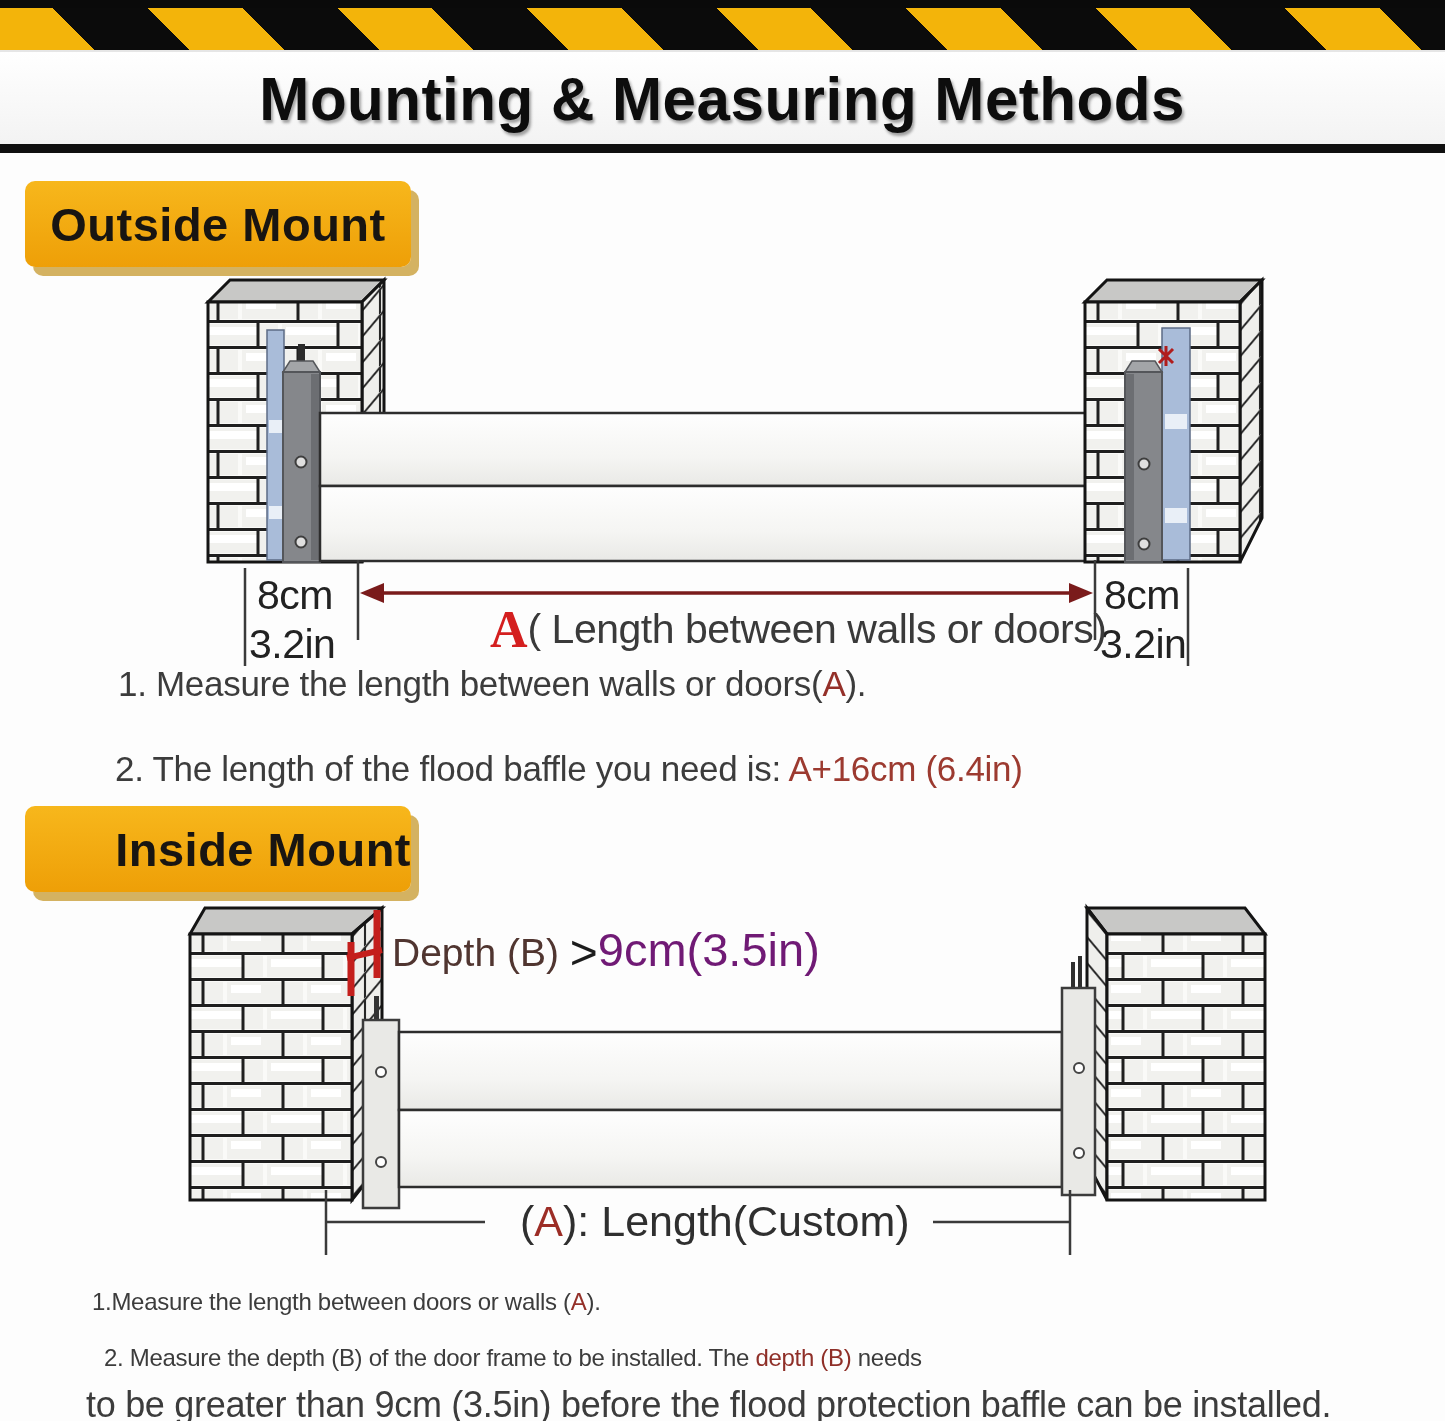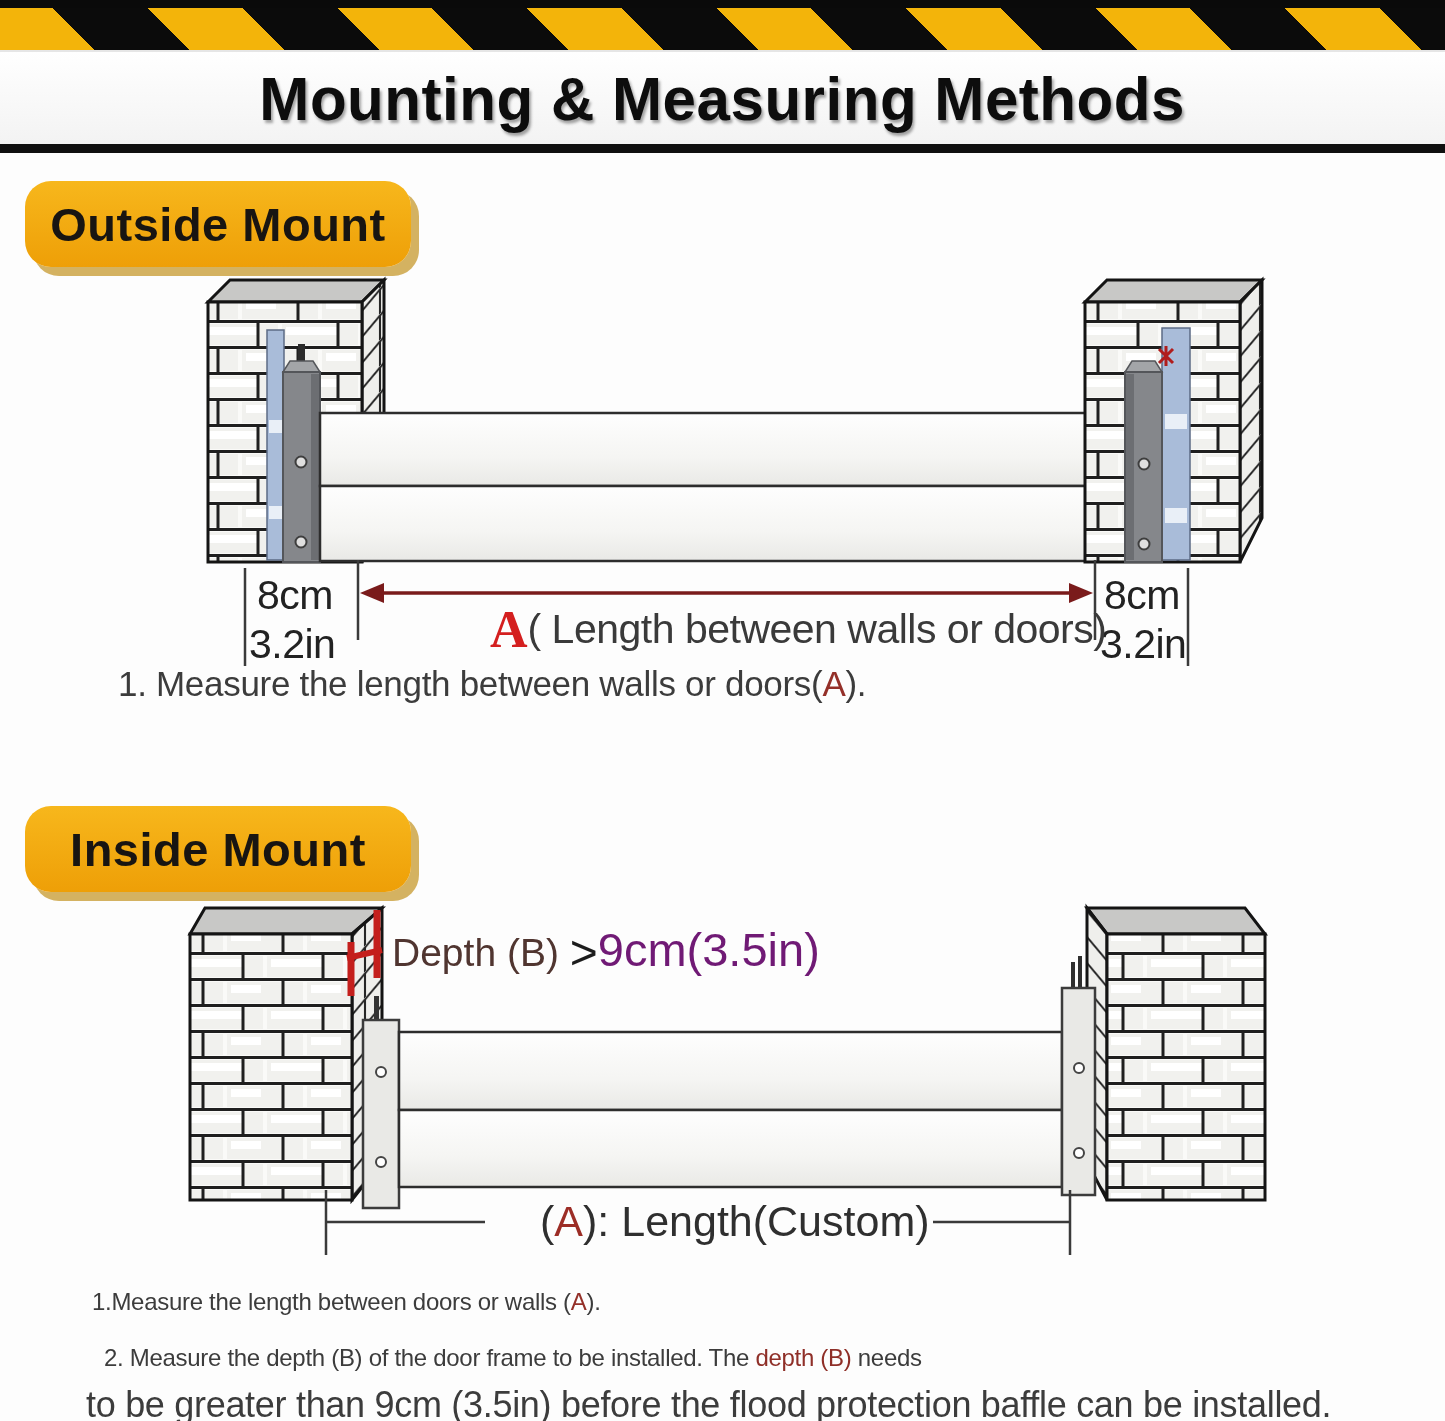--- a/index.html
+++ b/index.html
@@ -11,45 +11,45 @@
   .stripes{position:absolute;left:0;top:8px;width:100%;height:42px;
            background:repeating-linear-gradient(45deg,#f3b40a 0 67px,#0b0b0b 67px 134px);
            border-bottom:2px solid #e6e6e6;}
   .title-band{position:absolute;left:0;top:52px;width:100%;height:92px;
               background:linear-gradient(#ffffff,#f3f3f3);display:flex;align-items:center;justify-content:center;}
   .title{font-size:62px;font-weight:bold;color:#0d0d0d;letter-spacing:0.5px;
          text-shadow:2px 3px 3px rgba(0,0,0,0.35);display:inline-block;transform:scaleX(.97);}
   .bar-mid{position:absolute;left:0;top:144px;width:100%;height:9px;background:#101010;}
 
   
-  .badge{position:absolute;width:386px;height:86px;border-radius:26px;
+  .badge{position:absolute;width:386px;height:86px;border-radius:10px;
          background:linear-gradient(#f7b71c,#ee9f07);
          box-shadow:8px 9px 0 rgba(197,152,44,0.75);
          display:flex;align-items:center;justify-content:center;}
   .badge span{font-size:47px;font-weight:bold;color:#181512;letter-spacing:0.5px;}
   .badge-outside{left:25px;top:181px;}
-  .badge-inside{left:25px;top:806px;}
+  .badge-inside{left:25px;top:806px;justify-content:flex-end;}
 
   
   .svg1{position:absolute;left:200px;top:268px;}
   .svg2{position:absolute;left:185px;top:900px;}
 
   
   .dim{position:absolute;font-size:41px;color:#222;letter-spacing:-0.5px;white-space:nowrap;text-align:right;}
   .arrow-label{position:absolute;left:490px;top:600px;white-space:nowrap;}
   .arrow-label .red-A{font-family:"Liberation Serif",serif;font-weight:bold;font-size:52px;
                       color:#d41f1f;vertical-align:-4px;}
   .arrow-label .rest{font-size:41px;color:#3a3a3a;letter-spacing:-0.5px;}
 
   .depth-label{position:absolute;left:392px;top:922px;white-space:nowrap;}
   .depth-label .pre{font-size:39px;color:#503530;}
   .depth-label .gt{font-size:48px;color:#1c1c1c;vertical-align:-3px;}
   .depth-label .val{font-size:47px;color:#701a75;}
 
-  .len-label{position:absolute;left:540px;top:1197px;white-space:nowrap;font-size:43px;color:#2f2f2f;}
+  .len-label{position:absolute;left:520px;top:1197px;white-space:nowrap;font-size:43px;color:#2f2f2f;}
   .len-label .red{color:#9c2d26;}
 
   .step{position:absolute;font-size:35px;color:#3c3c3c;letter-spacing:-0.3px;white-space:nowrap;}
   .step .red{color:#943029;}
   .step .red2{color:#9c3a30;}
   .step .red3{color:#8f2f28;}
 </style>
 </head>
 <body>
 
@@ -140,20 +140,23 @@
   <div class="dim" style="left:1104px;top:572px;">8cm</div>
   <div class="dim" style="left:1100px;top:621px;">3.2in</div>
 
   <div class="arrow-label">
     <span class="red-A">A</span><span class="rest">( Length between walls or doors)</span>
   </div>
 
   <div class="step" style="left:118px;top:664px;">
     <span>1. Measure the length between walls or doors(</span><span class="red">A</span><span>).</span>
   </div>
+  <div class="step" style="left:115px;top:749px;">
+    <span>2. The length of the flood baffle you need is: </span><span class="red2">A+16cm (6.4in)</span>
+  </div>
 
   <div class="badge badge-inside">
     <span>Inside Mount</span>
   </div>
 
   <svg class="svg2" width="1090" height="360" viewBox="0 0 1090 360">
     <defs>
       <linearGradient id="pg2" x1="0" y1="0" x2="0" y2="1">
         <stop offset="0" stop-color="#fefefe"></stop>
           <stop offset="0.6" stop-color="#f5f5f3"></stop>

